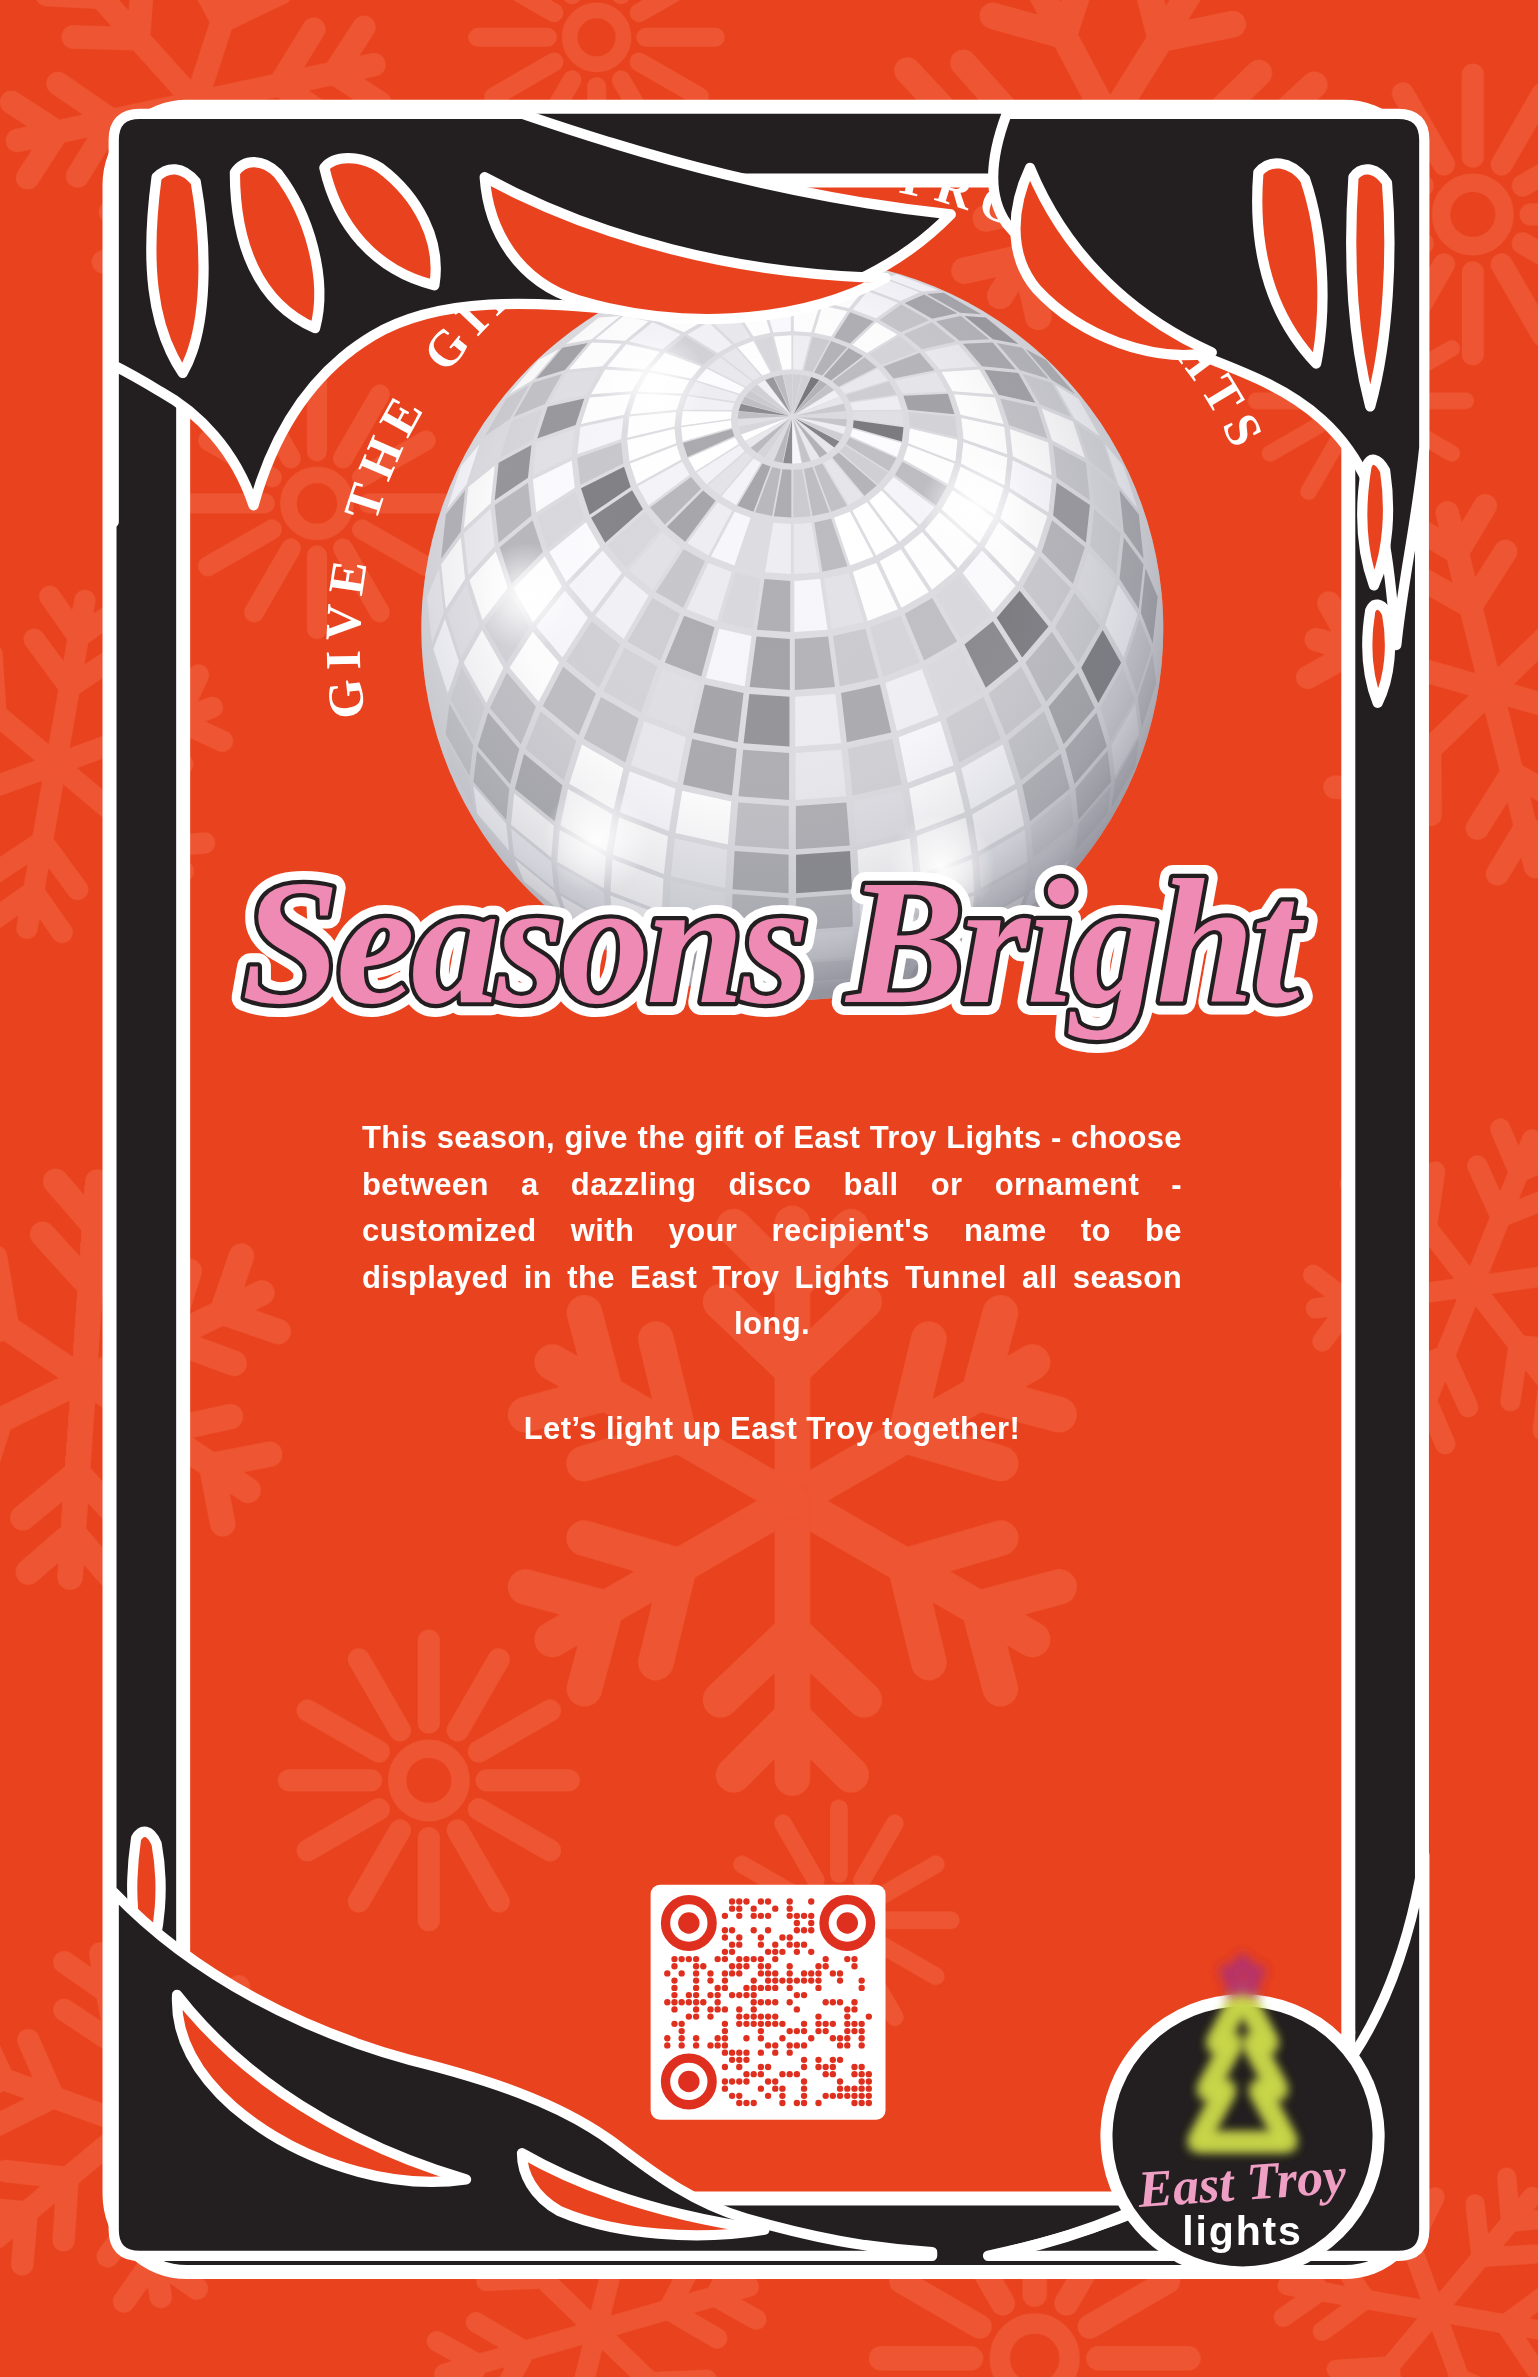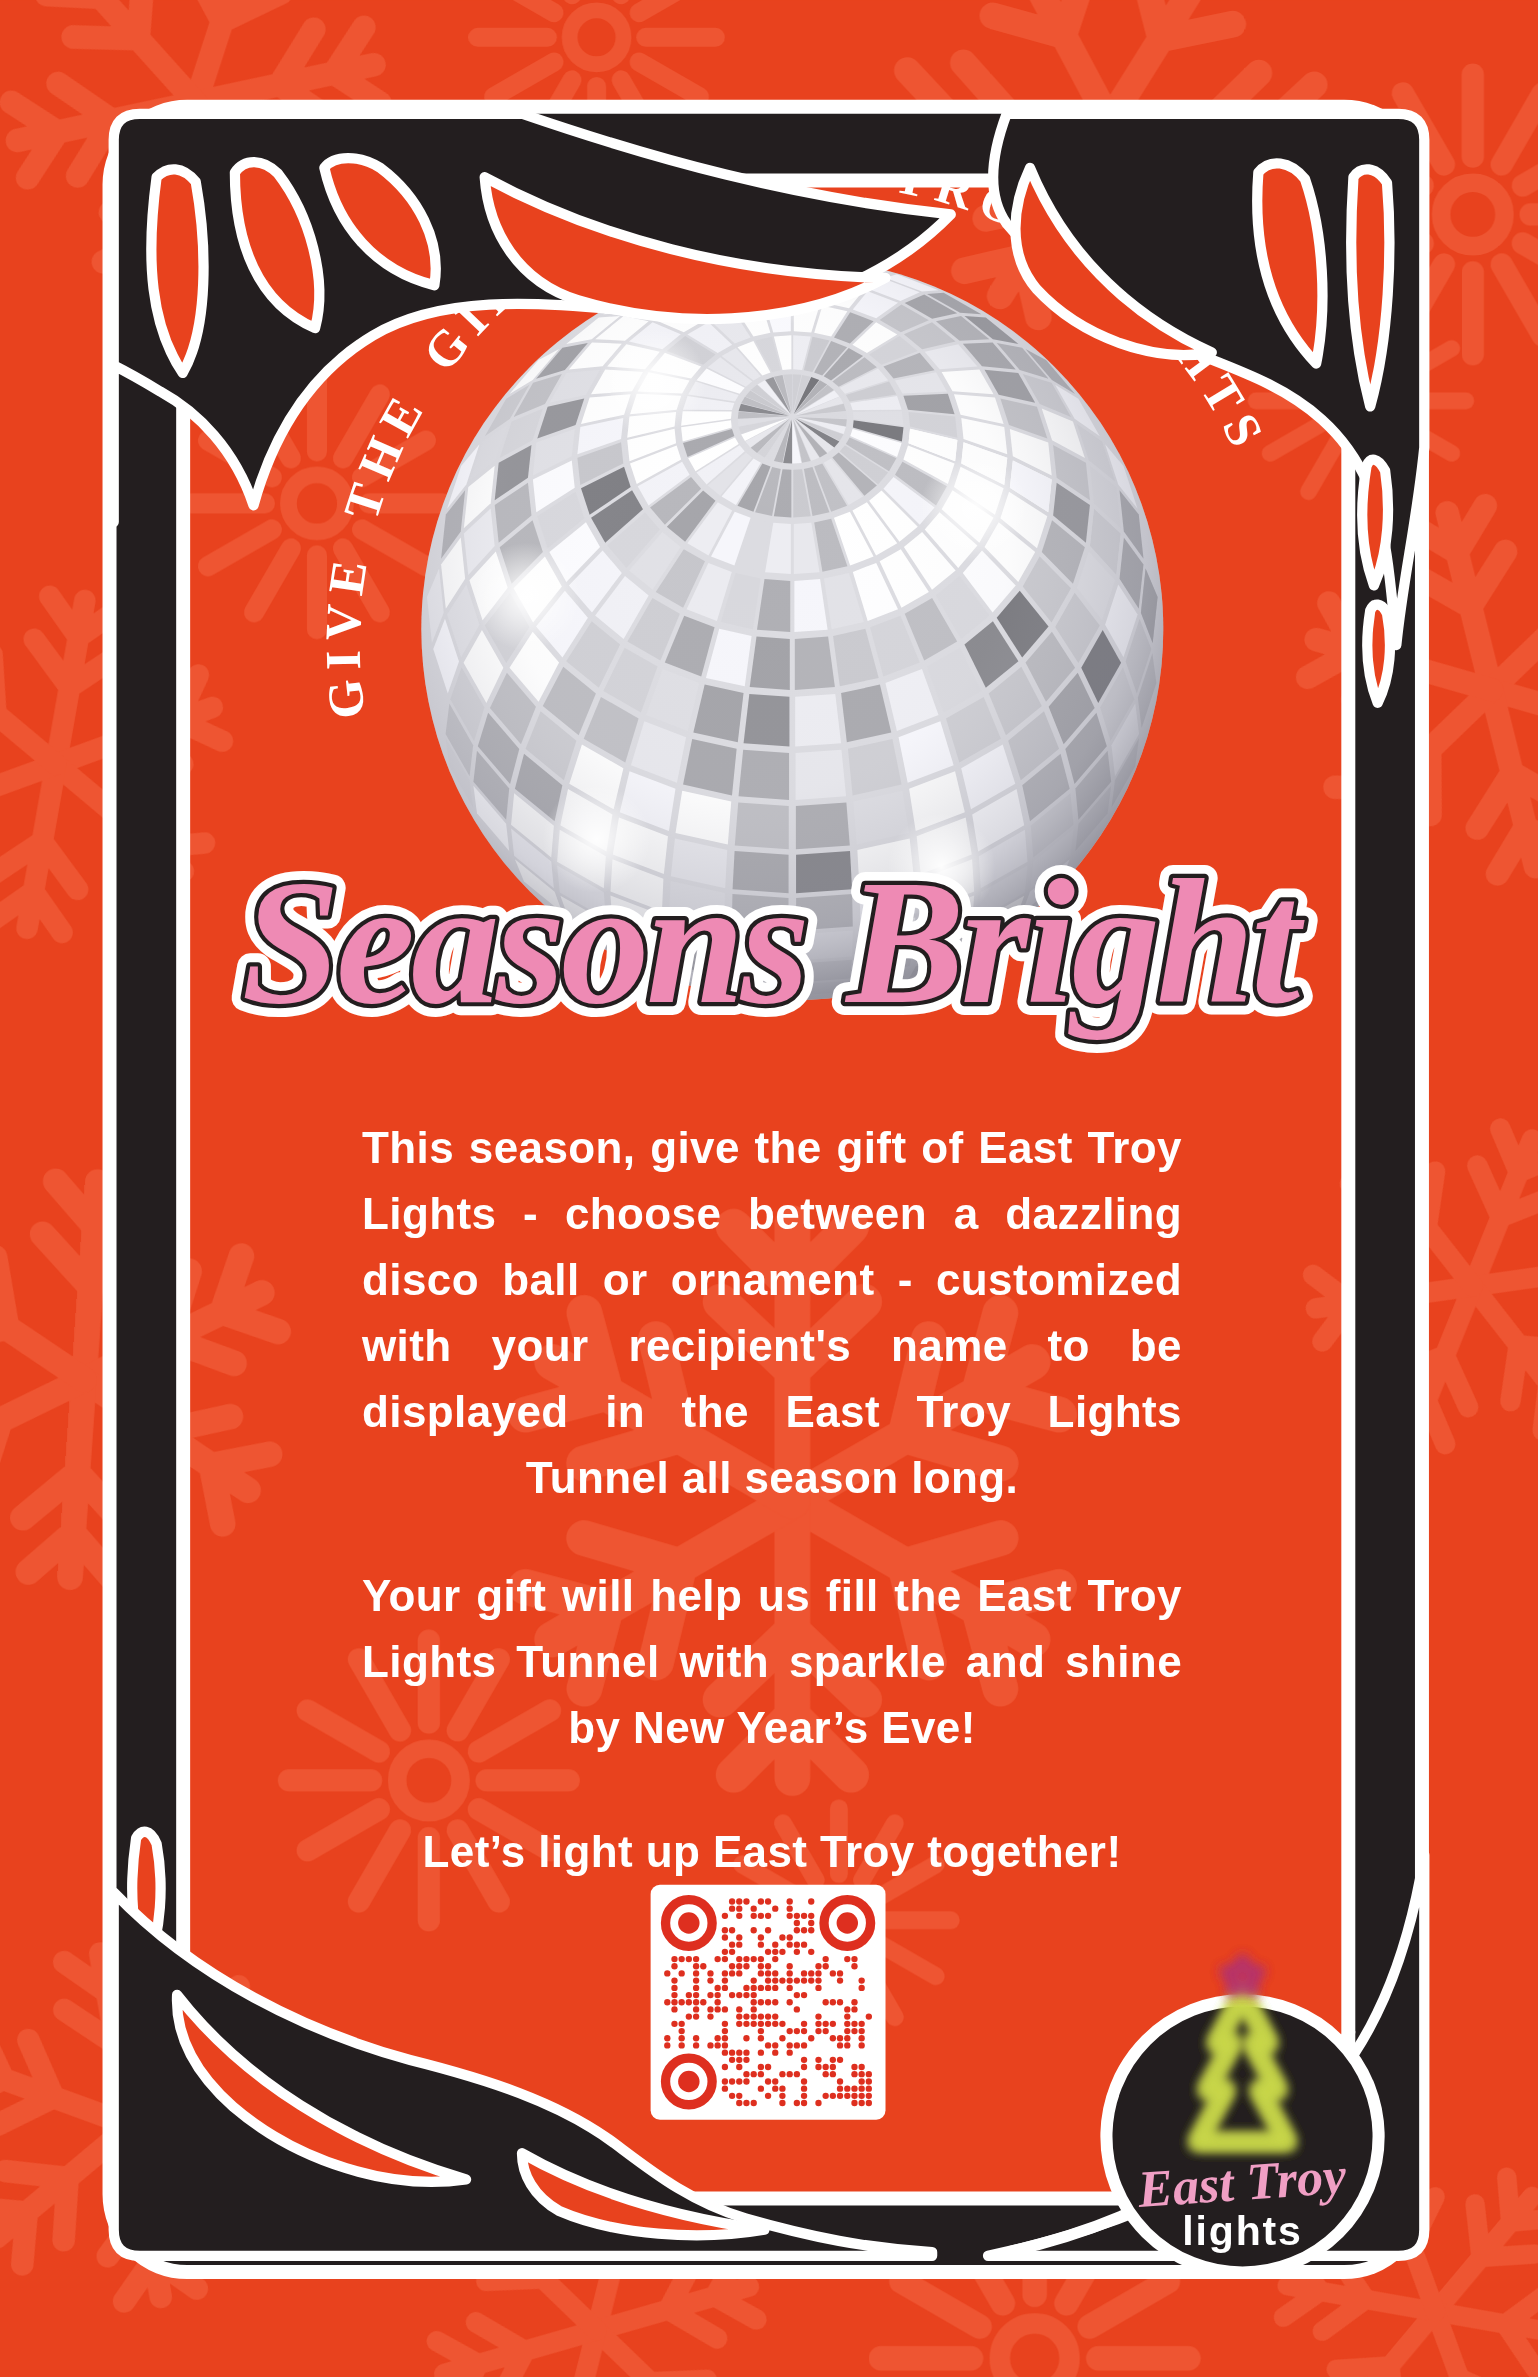--- a/index.html
+++ b/index.html
@@ -33,21 +33,21 @@
     letter-spacing:-4px;fill:none;stroke:var(--c-frame-white);stroke-width:28;stroke-linejoin:round;
   }
   .script-main{
     font-family:"Liberation Serif",serif;font-style:italic;font-weight:bold;font-size:190px;
     letter-spacing:-4px;fill:var(--c-pink);stroke:var(--c-frame-black);stroke-width:9;
     paint-order:stroke;stroke-linejoin:round;
   }
   .copy{position:absolute;left:362px;top:1115px;width:820px;}
   .copy p{
     margin:0 0 52px;color:var(--c-white);
-    font-weight:bold;font-size:44px;line-height:1.5;letter-spacing:0.4px;
+    font-weight:bold;font-size:31px;line-height:1.5;letter-spacing:0.4px;
     text-align:justify;text-align-last:center;
   }
   .copy p.closing{text-align:center;margin-top:58px;}
   .cta{
     position:absolute;left:312px;top:2189px;width:932px;text-align:center;
     color:var(--c-white);font-family:"Liberation Serif",serif;font-weight:bold;
     font-size:47px;letter-spacing:11.2px;
   }
   .logo-script{
     font-family:"Liberation Serif",serif;font-style:italic;font-weight:bold;
@@ -859,18 +859,17 @@
         <path id="starPath" d="M1333,2102 L1339,2114 L1352,2115 L1342,2124 L1345,2137 L1333,2130 L1321,2137 L1324,2124 L1314,2115 L1327,2114 Z" fill="none" stroke="#B13071" stroke-width="9" stroke-linejoin="round" filter="url(#glow)" opacity="0.85"></path>
         <use href="#starPath" fill="none" stroke="var(--c-star)" stroke-width="4" stroke-linejoin="round"></use>
       </g>
       <text class="logo-script" x="1333" y="2360" transform="rotate(-4 1333 2350)">East Troy</text>
       <text class="logo-word" x="1333" y="2408">lights</text>
     </g>
   </svg>
 
   <div class="copy">
     <p>This season, give the gift of East Troy Lights - choose between a dazzling disco ball or ornament - customized with your recipient's name to be displayed in the East Troy Lights Tunnel all season long.</p>
-    <p>Your gift will help us fill the East Troy Lights Tunnel with sparkle and shine by New Year’s Eve!</p>
     <p class="closing">Let’s light up East Troy together!</p>
   </div>
 
 </div>
 
 
 </body></html>

